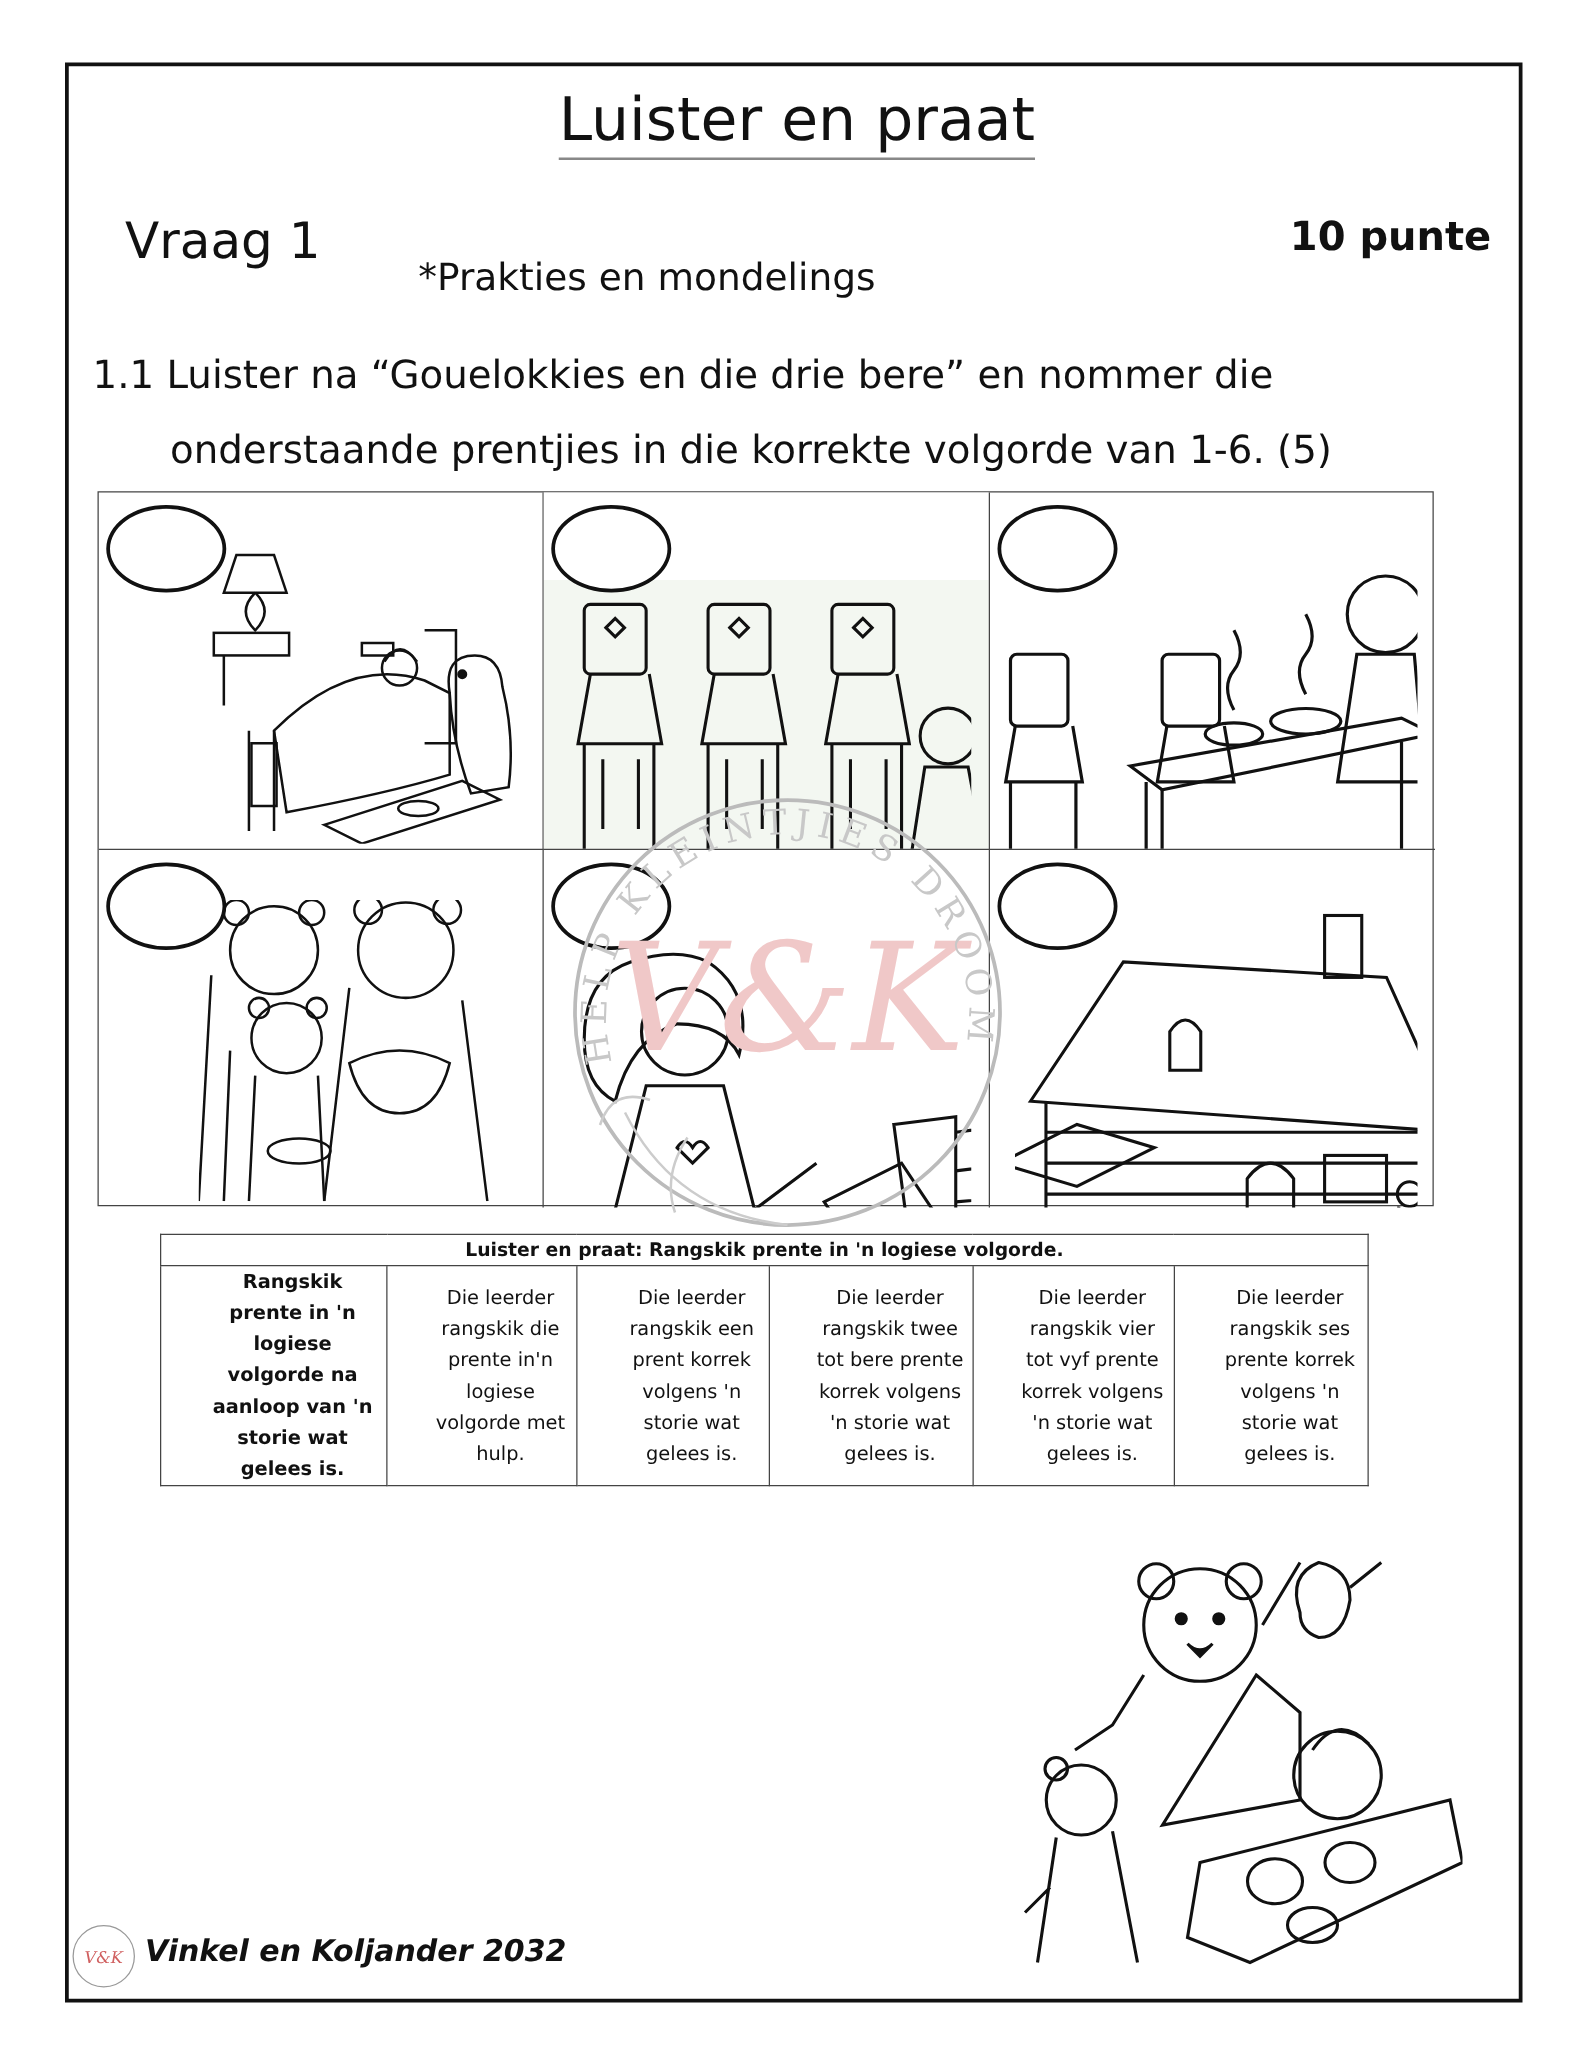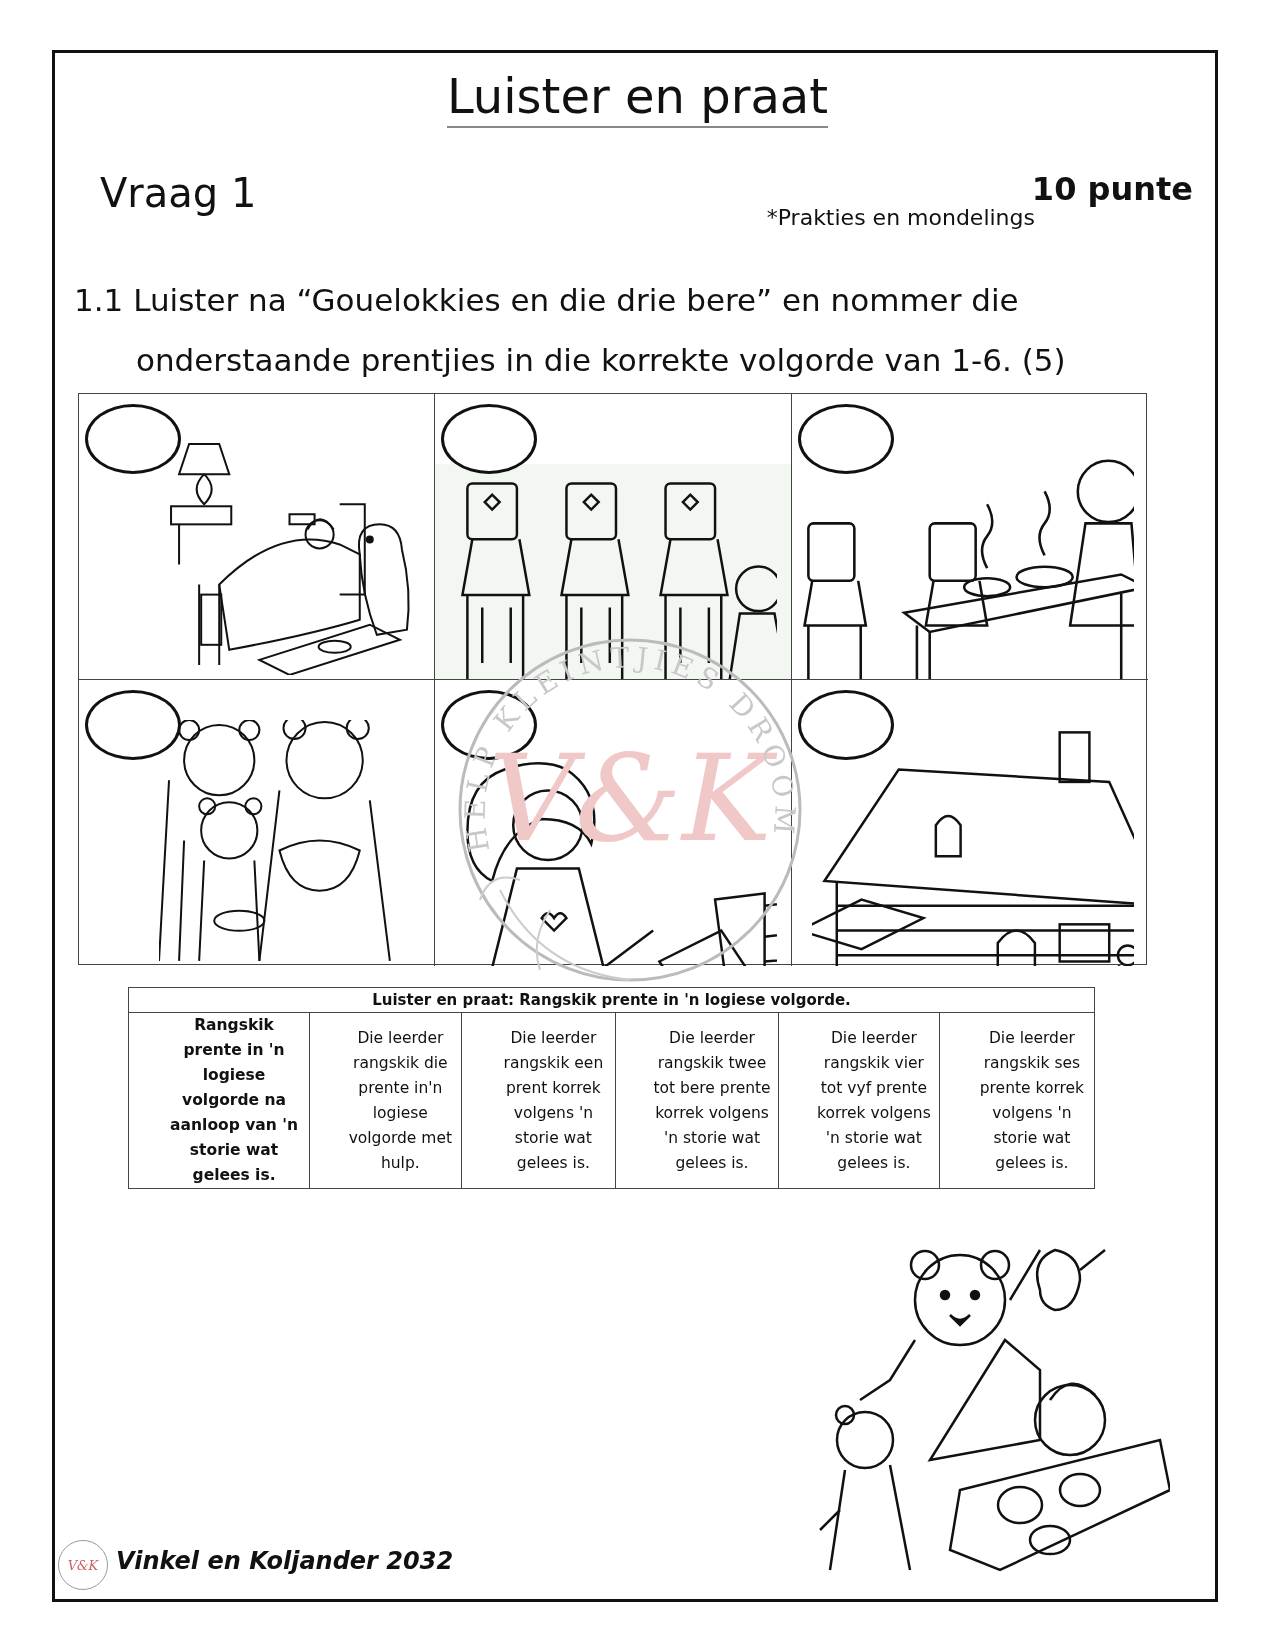--- a/index.html
+++ b/index.html
@@ -2,21 +2,21 @@
 <html><head>
 <meta charset="utf-8">
 <style>
   html, body { margin:0; padding:0; background:#fff; }
   body { width:1275px; height:1650px; position:relative; font-family:"DejaVu Sans", sans-serif; color:#111; overflow:hidden; }
   .page-border { position:absolute; left:52px; top:50px; width:1166px; height:1552px; border:3px solid #111; box-sizing:border-box; }
   .title { position:absolute; left:0; width:1275px; top:68px; text-align:center; font-size:48px; }
   .title span { border-bottom:2px solid #888; padding-bottom:2px; }
   .vraag { position:absolute; left:72px; top:170px; font-size:40px;margin-left:28px; }
   .punte { position:absolute; right:82px; top:170px; font-size:32px;font-weight:bold; }
-  .subtitle { position:absolute; left:0; width:1035px; top:205px; text-align:right; font-size:22px; }
+  .subtitle { position:absolute; left:0; width:1035px; top:205px; text-align:center; font-size:30px; }
   .q1 { position:absolute; left:74px; top:282px; font-size:31px; }
   .q2 { position:absolute; left:112px; top:342px; font-size:31px;margin-left:24px; }
   .grid { position:absolute; left:78px; top:393px; width:1069px; height:572px; display:grid; grid-template-columns:356px 357px 356px; grid-template-rows:286px 286px; border:1.5px solid #444; box-sizing:border-box; }
   .cell { position:relative; border-right:1.5px solid #444; border-bottom:1.5px solid #444; overflow:hidden; }
   .cell:nth-child(3n) { border-right:none; }
   .cell:nth-child(n+4) { border-bottom:none; }
   .oval { position:absolute; left:6px; top:10px; width:96px; height:70px; border:3.5px solid #111; border-radius:50%; box-sizing:border-box; background:#fff; cursor:text; }
   .pic { position:absolute; left:80px; top:40px; right:14px; bottom:10px; }
   .watermark { position:absolute; left:430px; top:590px; width:400px; height:400px; pointer-events:none; }
   table.rubric { position:absolute; left:112px; top:987px; width:967px; border-collapse:collapse; font-size:15.5px;margin-left:16px; }

